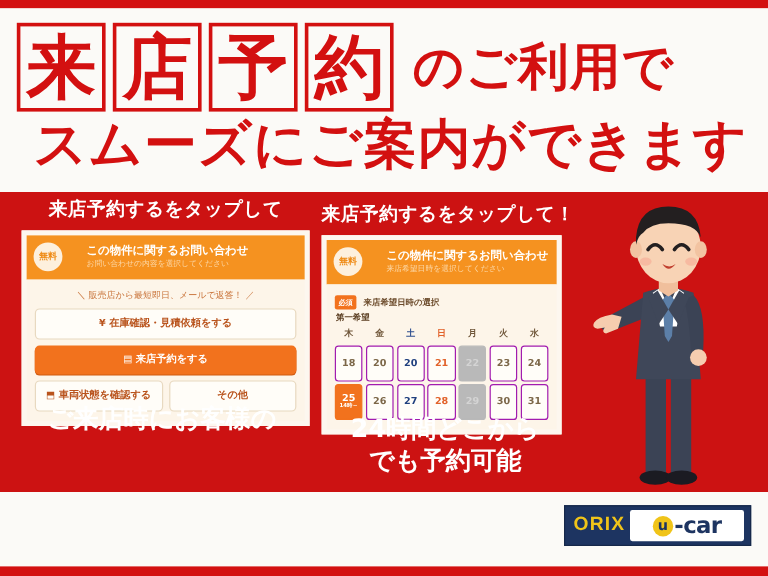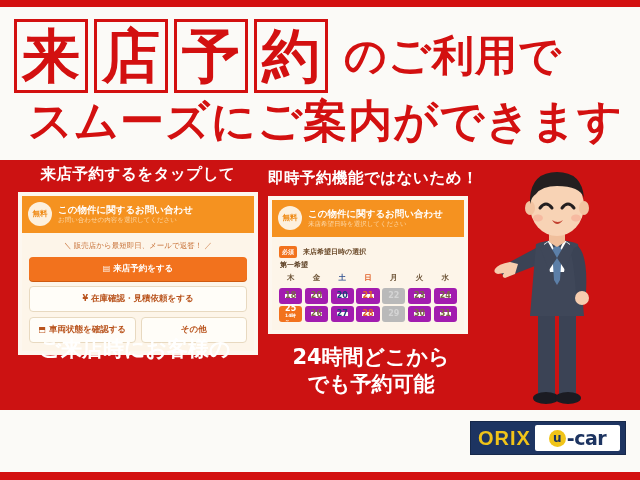--- a/index.html
+++ b/index.html
@@ -45,21 +45,21 @@
     text-align:center;padding-top:8px;letter-spacing:.5px;
     white-space:nowrap;
   }
 
   
   .mock{
     margin-top:7px;background:#fdf7ef;border:4px solid #fdf7ef;
     box-sizing:border-box;overflow:hidden;
   }
   .mock-head{
-    background:#f59220;padding:6px 6px 7px 6px;display:flex;align-items:center;gap:6px;justify-content:space-between;
+    background:#f59220;padding:6px 6px 7px 6px;display:flex;align-items:center;gap:20px;justify-content:space-between;
   }
   .badge-free{
     width:24px;height:24px;border-radius:50%;background:#fdf0dd;color:#ef8a14;
     font-size:7.5px;font-weight:bold;display:flex;align-items:center;justify-content:center;
     flex:0 0 auto;
   }
   .mock-head-txt{flex:1;}
   .mock-head-t1{color:#ffffff;font-size:9.5px;font-weight:bold;line-height:1.2;}
   .mock-head-t2{color:#fcd7a6;font-size:6.5px;line-height:1.3;margin-top:1px;}
 
@@ -85,22 +85,22 @@
   }
   .cal-tagtxt{color:#6b4a2a;font-size:7px;font-weight:bold;}
   .cal-sub{color:#5d4024;font-size:7px;font-weight:bold;margin:2px 0 3px 1px;}
   .cal-grid{display:grid;grid-template-columns:repeat(7,1fr);gap:2.5px;}
   .dow{
     text-align:center;font-size:7.5px;font-weight:bold;color:#6f5639;padding-bottom:2px;
   }
   .dow.sun{color:#e2622a;}
   .dow.sat{color:#2e4f8f;}
   .day{
-    background:#fffdf8;border:6px solid #a21caf;border-radius:3px;
-    height:16px;display:flex;flex-direction:column;align-items:center;justify-content:center;
+    background:#fffdf8;border:1px solid #a21caf;border-radius:3px;
+    height:30px;display:flex;flex-direction:column;align-items:center;justify-content:center;
     font-size:8px;font-weight:bold;color:#7a6банк;color:#7c6748;box-sizing:border-box;
   }
   .day.sat{color:#1f3f7e;}
   .day.sun{color:#e2622a;}
   .day.off{background:#b9b9b9;border-color:#b9b9b9;color:#d4d4d4;}
   .day.sel{background:#f2721d;border-color:#f2721d;color:#ffffff;}
   .day .dnum{line-height:1;}
   .day .dsub{font-size:4.5px;line-height:1;margin-top:1px;}
 
   
@@ -119,21 +119,21 @@
   }
   .fine div{white-space:nowrap;}
   .fine .indent{padding-left:14px;}
 
   .logo{
     position:absolute;left:470px;top:421px;width:156px;height:34px;
     background:#1d3461;display:flex;align-items:center;box-sizing:border-box;padding:0 5px;
     border:1px solid #16284a;
   }
   .logo-orix{
-    color:#f0c419;font-size:20px;font-weight:bold;letter-spacing:1px;
+    color:#f0c419;font-size:16px;font-weight:bold;letter-spacing:1px;
     font-family:"Liberation Sans",sans-serif;padding:0 4px 0 2px;
   }
   .logo-ucar{
     background:#ffffff;border-radius:2px;height:26px;flex:1;
     display:flex;align-items:center;justify-content:center;gap:1px;
   }
   .logo-u{
     width:17px;height:17px;border-radius:50%;background:#f0c419;color:#1d3461;
     font-size:12px;font-weight:bold;display:flex;align-items:center;justify-content:center;
   }
@@ -166,42 +166,42 @@
       <div class="mock-head">
         <div class="badge-free">無料</div>
         <div class="mock-head-txt">
           <div class="mock-head-t1">この物件に関するお問い合わせ</div>
           <div class="mock-head-t2">お問い合わせの内容を選択してください</div>
         </div>
       </div>
       <div class="mock-body">
         <div class="mock-note">＼ 販売店から最短即日、メールで返答！ ／</div>
 
+        <div class="btn btn-outline">
+          <span class="ico">¥</span><span>在庫確認・見積依頼をする</span>
+        </div>
+
         <div class="btn btn-primary">
           <span class="ico">▤</span><span>来店予約をする</span>
-        </div>
-
-        <div class="btn btn-outline">
-          <span class="ico">¥</span><span>在庫確認・見積依頼をする</span>
         </div>
 
         <div class="btn-row">
           <div class="btn btn-outline">
             <span class="ico">⬒</span><span>車両状態を確認する</span>
           </div>
           <div class="btn btn-outline">
             <span>その他</span>
           </div>
         </div>
       </div>
     </div>
   </div>
 
   <div class="col col-right" style="top:160px;">
-    <div class="col-cap">即時予約機能ではないため！</div>
+    <div class="col-cap">来店予約するをタップして！</div>
 
     <div class="mock">
       <div class="mock-head">
         <div class="badge-free">無料</div>
         <div class="mock-head-txt">
           <div class="mock-head-t1">この物件に関するお問い合わせ</div>
           <div class="mock-head-t2">来店希望日時を選択してください</div>
         </div>
       </div>
       <div class="mock-body">

